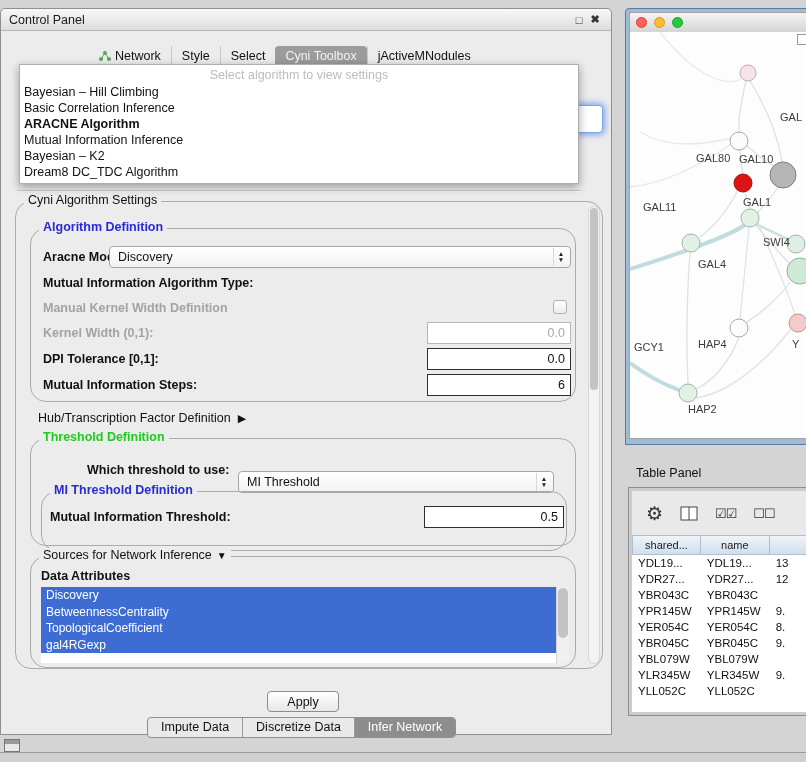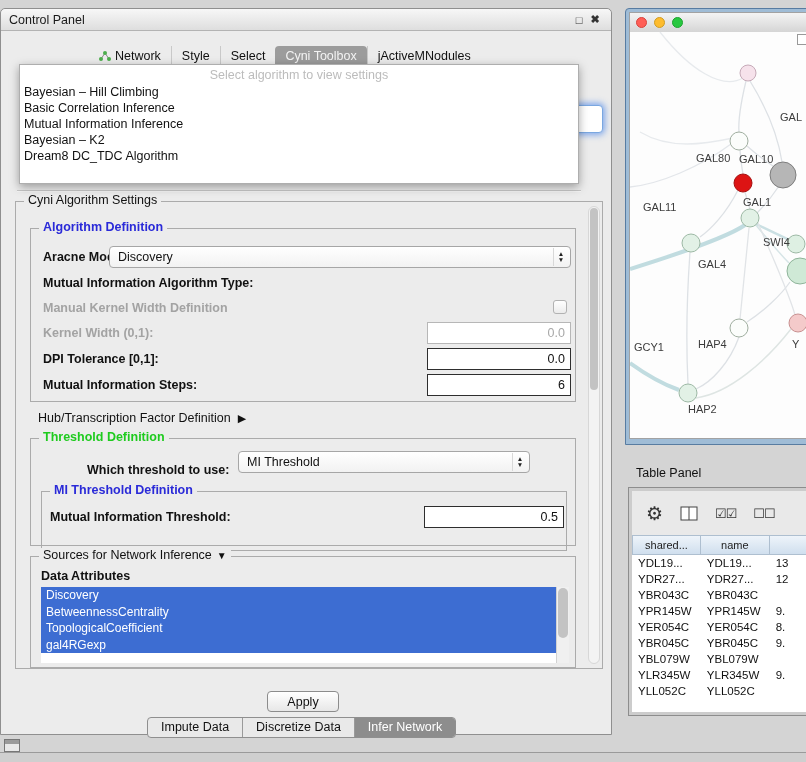--- a/index.html
+++ b/index.html
@@ -12,21 +12,21 @@
   .tabs{position:absolute;top:37px;left:88px;height:21px;display:flex;border-bottom:1px solid #bdbdbd}
   .tab{padding:0 10px;line-height:21px;font-size:12.5px;white-space:nowrap;display:flex;align-items:center;gap:4px}
   .tab + .tab{border-left:1px solid #c9c9c9}
   .tab.active{background:#9c9c9c;color:#f4f4f4;border-radius:4px 4px 0 0;border-left:none}
   .popup{position:absolute;left:18px;top:55px;width:560px;height:120px;background:#fff;border:1px solid #aeaeae;box-shadow:0 3px 9px rgba(0,0,0,.35);z-index:60}
   .popup-placeholder{text-align:center;color:#bcbcbc;font-size:12.5px;padding:3px 0 2px}
   .popup-item{height:16px;line-height:16px;padding-left:4px;font-size:12.5px;white-space:nowrap}
   .popup-item.selected{font-weight:700}
   .focus-fragment{position:absolute;left:574px;top:96px;width:28px;height:28px;background:#fff;border:1px solid #7aa7e0;border-radius:4px;box-shadow:0 0 6px 2px rgba(100,150,235,.8);z-index:40}
   .etched-line{position:absolute;left:16px;top:181px;width:564px;height:2px;border-top:1px solid #c7c7c7;border-bottom:1px solid #f5f5f5}
-  .groupbox{position:absolute;border:1px solid #ababab;border-radius:0}
+  .groupbox{position:absolute;border:1px solid #ababab;border-radius:16px}
   .legend{position:absolute;top:-9px;left:8px;background:#ececec;padding:0 4px;font-size:12.5px;white-space:nowrap;display:flex;align-items:center;gap:5px}
   .legend.blue{color:#2a2ad8;font-weight:700}
   .legend.green{color:#1ecb1e;font-weight:700}
   .bold-label{position:absolute;font-weight:700;font-size:12.5px;white-space:nowrap}
   .plain-label{position:absolute;font-size:12.5px;white-space:nowrap}
   .gray{color:#a3a3a3}
   .combo{position:absolute;height:22px;border:1px solid #a6a6a6;border-radius:4px;background:linear-gradient(#ffffff,#f2f2f2);display:flex;align-items:center;padding:0 20px 0 8px;font-size:12.5px}
   .combo-arrows{position:absolute;right:2px;top:1px;width:15px;height:18px;display:flex;flex-direction:column;align-items:center;justify-content:center;border-left:1px solid #d8d8d8}
   .combo-arrows span{font-size:6.5px;line-height:6px;color:#222}
   .num-input{position:absolute;height:22px;background:#fff;border:1px solid #2e2e2e;display:flex;align-items:center;justify-content:flex-end;padding-right:5px;font-size:12.5px}
@@ -108,20 +108,21 @@
   </div>
 
   <div class="focus-fragment"></div>
   <div class="etched-line"></div>
 
   <div class="popup">
     <div class="popup-placeholder">Select algorithm to view settings</div>
     <div>
         <div class="popup-item">Bayesian – Hill Climbing</div>
         <div class="popup-item">Basic Correlation Inference</div>
+        <div class="popup-item selected">ARACNE Algorithm</div>
         <div class="popup-item">Mutual Information Inference</div>
         <div class="popup-item">Bayesian – K2</div>
         <div class="popup-item">Dream8 DC_TDC Algorithm</div>
       </div>
   </div>
 
   <div class="groupbox" style="left:14px;top:192px;width:588px;height:468px">
     <span class="legend">
         <span>Cyni Algorithm Settings</span>
       </span>
@@ -169,21 +170,21 @@
       <span>Hub/Transcription Factor Definition</span>
       <span style="font-size:11px">▶</span>
     </div>
 
     <div class="groupbox" style="left:14px;top:236px;width:546px;height:108px">
       <span class="legend green">
           <span>Threshold Definition</span>
         </span>
 
       <span class="bold-label" style="left:56px;top:24px">Which threshold to use:</span>
-      <div class="combo" style="left:207px;top:12px;width:292px">
+      <div class="combo" style="left:207px;top:32px;width:316px">
         <span>MI Threshold</span>
         <span class="combo-arrows">
             <span>▲</span>
             <span>▼</span>
           </span>
       </div>
 
       <div class="groupbox" style="left:10px;top:52px;width:526px;height:60px">
         <span class="legend blue">
             <span>MI Threshold Definition</span>

